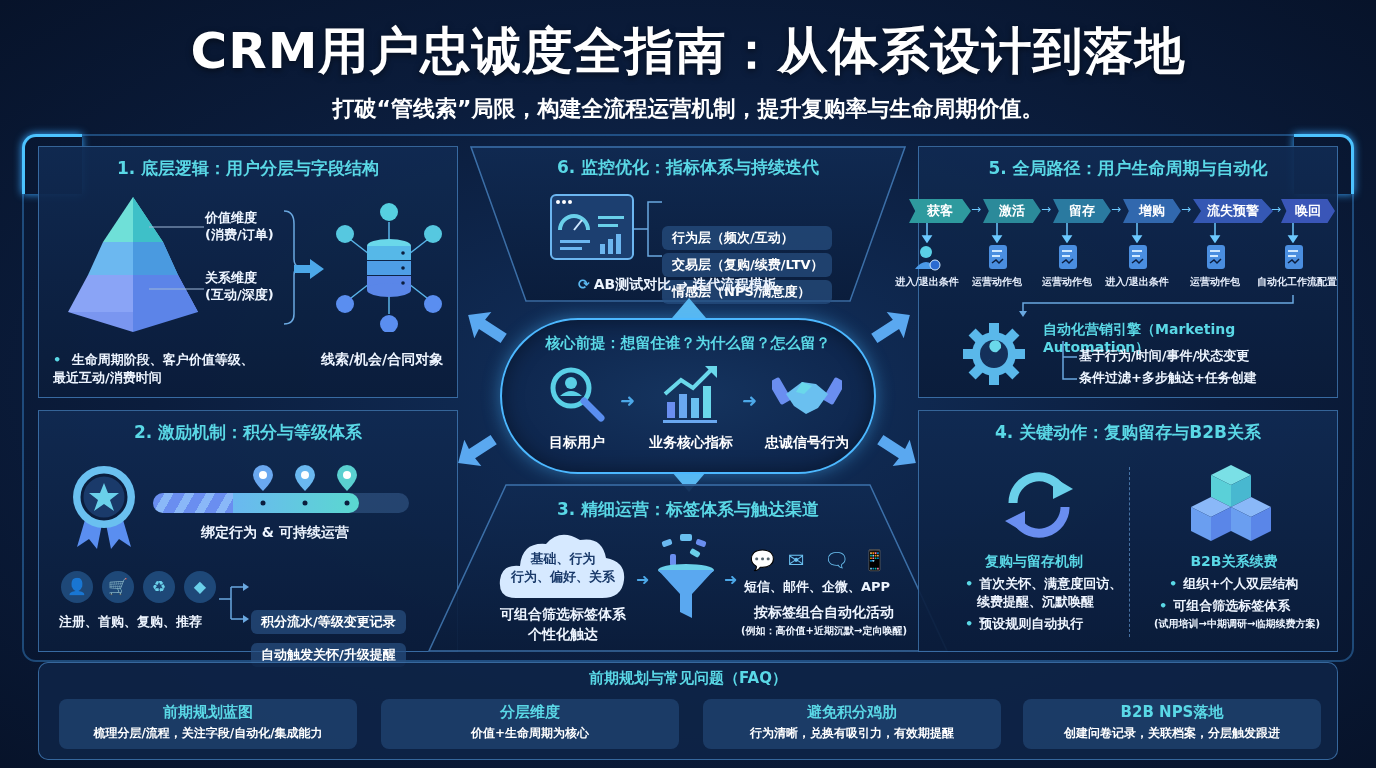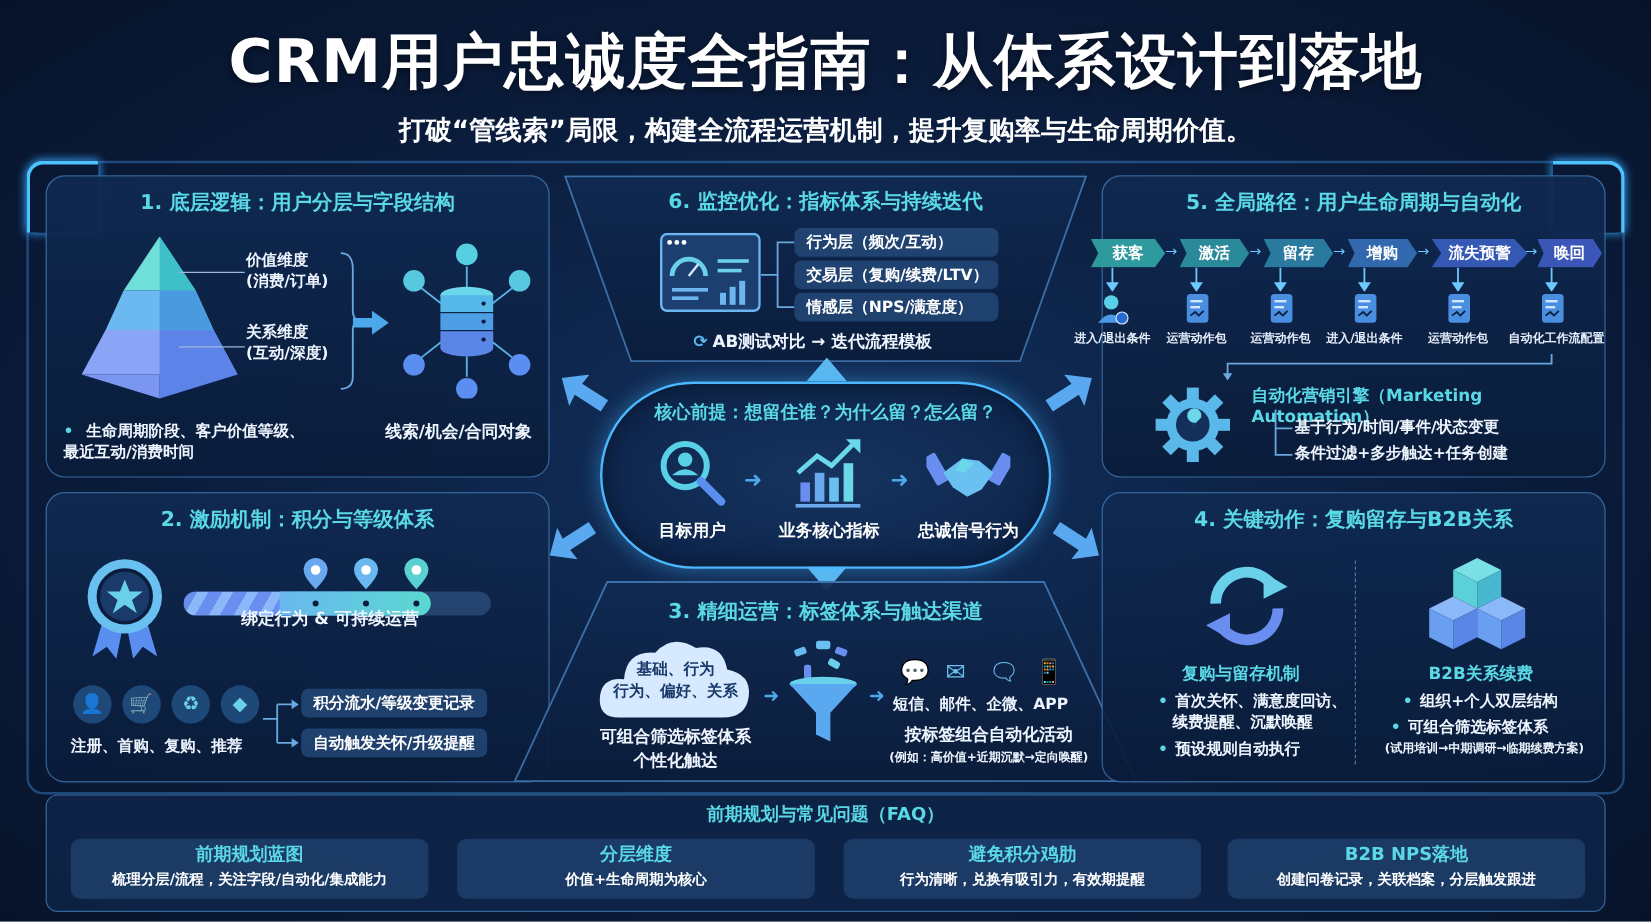--- a/index.html
+++ b/index.html
@@ -24,21 +24,21 @@
     border: 2px solid rgba(72,170,255,.35); border-radius: 14px;
   }
   .glow-corner { position: absolute; width: 60px; height: 60px; border-color: #4cc3ff; border-style: solid; box-shadow: 0 0 8px #3aa8ff; }
   .gc-tl { left: 22px; top: 134px; border-width: 3px 0 0 3px; border-top-left-radius: 14px; }
   .gc-tr { right: 22px; top: 134px; border-width: 3px 3px 0 0; border-top-right-radius: 14px; }
 
   .panel {
     position: absolute;
     background: linear-gradient(180deg, rgba(16,42,82,.92), rgba(10,28,58,.92));
     border: 1.5px solid rgba(90,160,230,.55);
-    border-radius: 16px;
+    border-radius: 0;
   }
   .ptitle {
     position: absolute; left: 0; width: 100%; text-align: center;
     font-size: 17px; font-weight: bold; color: #5ad8e6;
   }
   .txt { position: absolute; color: #eef5ff; font-size: 13px; font-weight: bold; }
   .center { text-align: center; }
 
   
   #p1 { left: 38px; top: 146px; width: 420px; height: 252px; }
@@ -61,21 +61,21 @@
     box-shadow: 0 0 18px rgba(76,184,255,.45), inset 0 0 20px rgba(0,0,0,.4);
   }
   .core-title { position: absolute; top: 14px; left: 0; width: 100%; text-align: center; color: #5ad8e6; font-size: 15px; font-weight: bold; }
   .core-item { position: absolute; top: 44px; width: 110px; text-align: center; }
   .core-label { margin-top: 6px; font-size: 14px; font-weight: bold; color: #fff; }
   .core-arrow { position: absolute; top: 70px; color: #4ca8e8; font-size: 18px; }
 
   .big-arrow { position: absolute; width: 54px; height: 34px; }
   .chip {
     position: absolute; background: rgba(40,80,130,.7); border-radius: 6px;
-    font-size: 13px; font-weight: bold; color: #fff; padding: 3px 10px; white-space: nowrap;
+    font-size: 13px; font-weight: bold; color: #fff; padding: 3px 10px; white-space: nowrap; margin-top: 36px;
   }
   .stage {
     position: absolute; top: 52px; height: 24px; font-size: 13px; font-weight: bold; color: #fff;
     display: flex; align-items: center; justify-content: center;
     clip-path: polygon(0 0, 86% 0, 100% 50%, 86% 100%, 0 100%, 10% 50%);
     font-family: Liberation Serif, serif;
   }
   .stage-sub { position: absolute; top: 128px; font-size: 10px; font-weight: bold; color: #e6eefc; width: 72px; text-align: center; white-space: nowrap; }
   .arr-small { position: absolute; color: #6cc9ff; font-size: 12px; }
   .faq {
@@ -368,21 +368,21 @@
         <path d="M14,0 A10,10 0 0 1 24,10 Q24,16 14,26 Q4,16 4,10 A10,10 0 0 1 14,0" fill="#6ab8f0"></path>
         <circle cx="14" cy="10" r="4" fill="#fff"></circle>
         <circle cx="14" cy="38" r="2.5" fill="#0b1d3d"></circle>
       </g>
     <g transform="translate(84,0)">
         <path d="M14,0 A10,10 0 0 1 24,10 Q24,16 14,26 Q4,16 4,10 A10,10 0 0 1 14,0" fill="#5ad0d0"></path>
         <circle cx="14" cy="10" r="4" fill="#fff"></circle>
         <circle cx="14" cy="38" r="2.5" fill="#0b1d3d"></circle>
       </g>
   </svg>
-  <div class="txt" style="left:162px;top:96px;font-size:14px">绑定行为 &amp; 可持续运营</div>
+  <div class="txt" style="left:162px;top:113px;font-size:14px">绑定行为 &amp; 可持续运营</div>
 
   <div style="position:absolute;left:22px;top:160px;width:32px;height:32px;border-radius:50%;background:#1e4878;color:#6ad0ea;font-size:16px;text-align:center;line-height:32px">👤</div>
   <div style="position:absolute;left:63px;top:160px;width:32px;height:32px;border-radius:50%;background:#1e4878;color:#6ad0ea;font-size:16px;text-align:center;line-height:32px">🛒</div>
   <div style="position:absolute;left:104px;top:160px;width:32px;height:32px;border-radius:50%;background:#1e4878;color:#6ad0ea;font-size:16px;text-align:center;line-height:32px">♻</div>
   <div style="position:absolute;left:145px;top:160px;width:32px;height:32px;border-radius:50%;background:#1e4878;color:#6ad0ea;font-size:16px;text-align:center;line-height:32px">◆</div>
   <div class="txt" style="left:20px;top:202px;font-size:13px">注册、首购、复购、推荐</div>
   <svg style="position:absolute;left:180px;top:170px" width="30" height="48">
       <path d="M0,18 L12,18 M12,6 L12,38 M12,6 L26,6 M12,38 L26,38" fill="none" stroke="#6aa8e0" stroke-width="1.5"></path>
       <polygon points="24,2 30,6 24,10" fill="#6aa8e0"></polygon>
       <polygon points="24,34 30,38 24,42" fill="#6aa8e0"></polygon>

